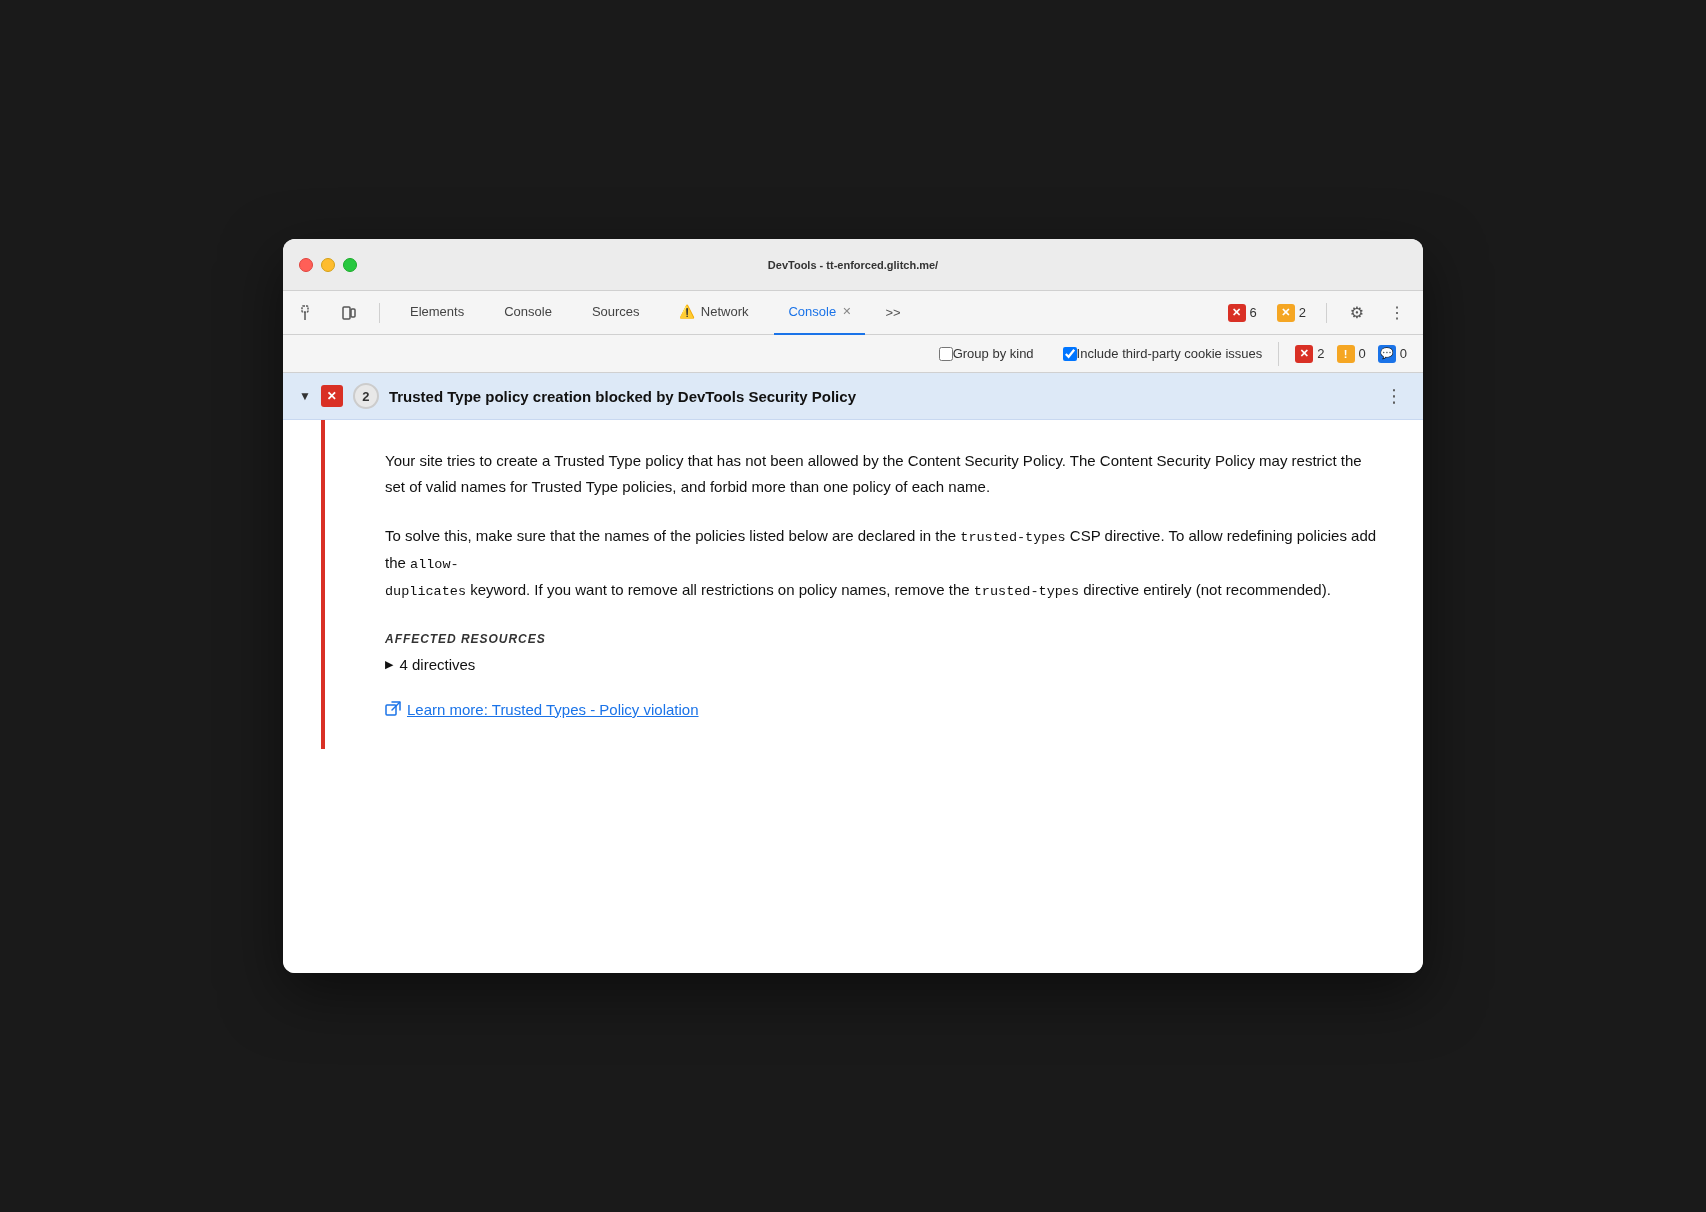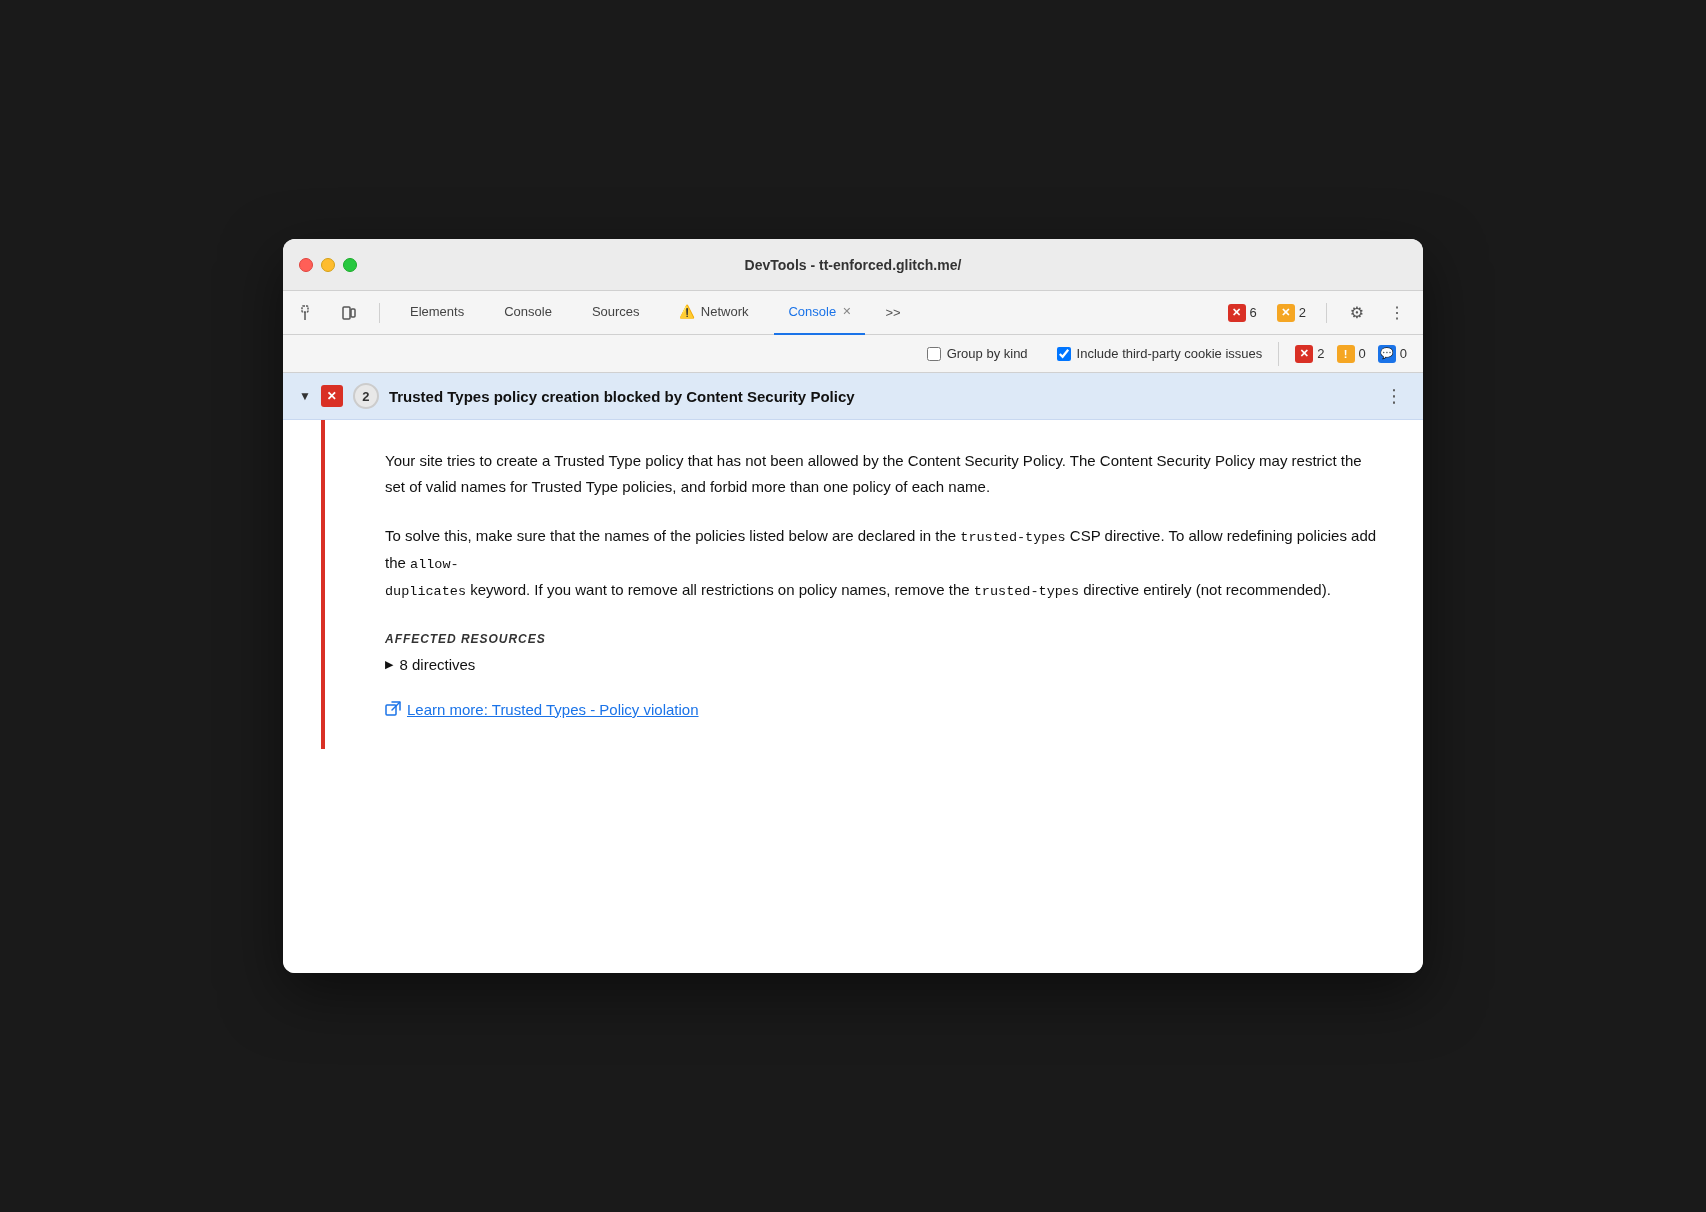--- a/index.html
+++ b/index.html
@@ -45,21 +45,21 @@
       height: 14px;
       border-radius: 50%;
       cursor: pointer;
     }
 
     .traffic-light.close { background: #ff5f57; border: 1px solid #e0443e; }
     .traffic-light.minimize { background: #febc2e; border: 1px solid #d4a017; }
     .traffic-light.maximize { background: #28c840; border: 1px solid #1aab29; }
 
     .titlebar-title {
-      font-size: 14px;
+      font-size: 11px;
       font-weight: 600;
       color: #333;
     }
 
     
     .toolbar {
       background: #f5f5f5;
       border-bottom: 1px solid #d0d0d0;
       display: flex;
       align-items: center;
@@ -170,21 +170,20 @@
 
     .issues-bar-left {
       display: flex;
       align-items: center;
       gap: 16px;
     }
 
     .checkbox-label {
       display: flex;
       align-items: center;
-      gap: 6px;
       font-size: 13px;
       color: #333;
       cursor: pointer;
       padding-left: 13px;
     }
 
     .checkbox-label input[type="checkbox"] {
       width: 14px;
       height: 14px;
       cursor: pointer;
@@ -455,34 +454,34 @@
       </div>
     </div>
   </div>
 
   <div class="content">
 
     <div class="issue-header">
       <span class="chevron">▼</span>
       <span class="issue-type-badge">✕</span>
       <span class="issue-count-badge">2</span>
-      <span class="issue-title">Trusted Types policy creation blocked by Content Security Policy</span>
+      <span class="issue-title">Trusted Type policy creation blocked by DevTools Security Policy</span>
       <span class="issue-more">⋮</span>
     </div>
 
     <div class="issue-body">
       <p class="issue-description">Your site tries to create a Trusted Type policy that has not been allowed by the Content Security Policy. The Content Security Policy may restrict the set of valid names for Trusted Type policies, and forbid more than one policy of each name.</p>
 
       <p class="issue-solution">To solve this, make sure that the names of the policies listed below are declared in the <code>trusted-types</code> CSP directive. To allow redefining policies add the <code>allow-<br>duplicates</code> keyword. If you want to remove all restrictions on policy names, remove the <code>trusted-types</code> directive entirely (not recommended).</p>
 
       <div class="affected-resources">
         <div class="affected-resources-title">AFFECTED RESOURCES</div>
         <div class="directives-toggle">
           <span class="directives-toggle-arrow">▶</span>
-          <span>8 directives</span>
+          <span>4 directives</span>
         </div>
       </div>
 
       <a class="learn-more-link" href="#">
         <svg class="external-link-icon" viewBox="0 0 16 16" fill="none">
           <rect x="1" y="4" width="10" height="10" rx="1" stroke="#1a73e8" stroke-width="1.5" fill="none"></rect>
           <path d="M7 1h8v8" stroke="#1a73e8" stroke-width="1.5" stroke-linecap="round" stroke-linejoin="round" fill="none"></path>
           <line x1="14.5" y1="1.5" x2="7" y2="9" stroke="#1a73e8" stroke-width="1.5" stroke-linecap="round"></line>
         </svg>
         <span>Learn more: Trusted Types - Policy violation</span>

